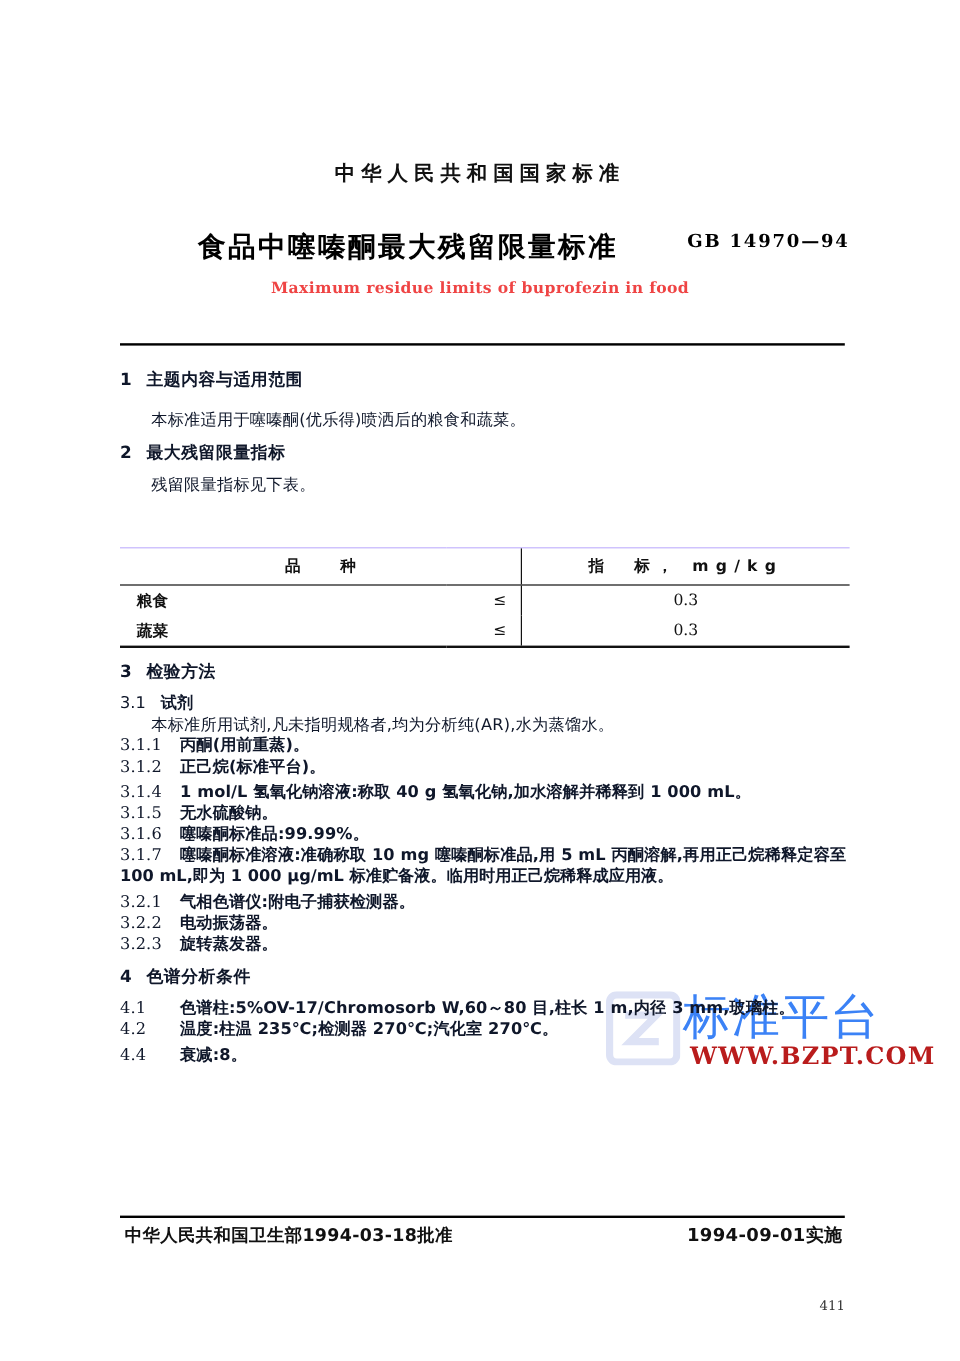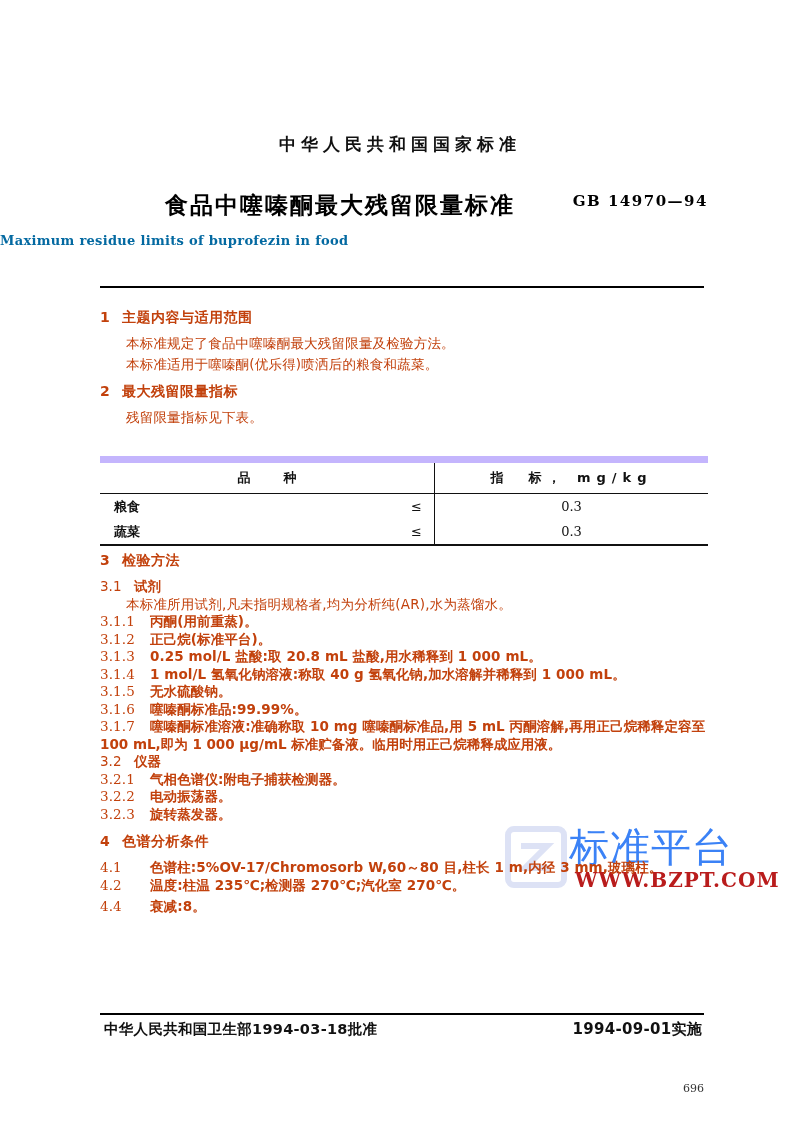--- a/index.html
+++ b/index.html
@@ -103,45 +103,46 @@
     letter-spacing: 1.5px;
     color: #000;
     white-space: nowrap;
   }
 
   .doc-title-en {
     position: absolute;
     left: 0;
     right: 0;
     top: 233px;
+    text-align: center;
     font-family: "DejaVu Serif", "Liberation Serif", serif;
     font-size: 13px;
     font-weight: 700;
     letter-spacing: 0.3px;
-    color: #0369a1;
+    color: #ef4444;
   }
 
   .rule-top {
     position: absolute;
     left: 100px;
     right: 96px;
     top: 286px;
     height: 0;
     border-top: 2.5px solid #000;
   }
 
   
   .body-area {
     position: absolute;
     left: 100px;
     top: 310px;
     width: 608px;
     font-size: 13.5px;
     line-height: 1.0;
-    color: #c2410c;
+    color: #0f172a;
   }
 
   .clause-h {
     font-size: 14px;
     font-weight: 700;
     letter-spacing: 0.5px;
     margin: 0;
     white-space: nowrap;
   }
   .clause-h .num {
@@ -199,21 +200,21 @@
     width: 608px;
     border-collapse: collapse;
     font-size: 13px;
   }
   .limits-table th,
   .limits-table td {
     padding: 0;
     margin: 0;
     font-weight: 400;
   }
-  .tbl-top td, .tbl-top th { border-top: 7px solid #c4b5fd; }
+  .tbl-top td, .tbl-top th { border-top: 1px solid #c4b5fd; }
   .hdr-row th {
     height: 30px;
     border-bottom: 1.6px solid #111;
     text-align: center;
     font-weight: 700;
     font-size: 13px;
     vertical-align: middle;
   }
   .hdr-row th.col-l { letter-spacing: 10px; padding-left: 10px; }
   .hdr-row th.col-r { letter-spacing: 6px; margin-top: 20px; }
@@ -288,21 +289,20 @@
     <div class="gb-number">GB 14970—94</div>
     <div class="doc-title-en">Maximum residue limits of buprofezin in food</div>
     <div class="rule-top"></div>
 
     <div class="body-area">
 
       <div class="clause-h">
         <span class="num">1</span><span>主题内容与适用范围</span>
       </div>
       <div class="sp-13"></div>
-      <div class="para">本标准规定了食品中噻嗪酮最大残留限量及检验方法。</div>
       <div class="sp-7"></div>
       <div class="para">本标准适用于噻嗪酮(优乐得)喷洒后的粮食和蔬菜。</div>
       <div class="sp-13"></div>
 
       <div class="clause-h">
         <span class="num">2</span><span>最大残留限量指标</span>
       </div>
       <div class="sp-13"></div>
       <div class="para">残留限量指标见下表。</div>
     </div>
@@ -343,46 +343,40 @@
       <div class="sp-4"></div>
 
       <div class="item">
         <span class="num mono-num">3.1.1</span><span class="txt">丙酮(用前重蒸)。</span>
       </div>
       <div class="sp-4"></div>
       <div class="item">
         <span class="num mono-num">3.1.2</span><span class="txt">正己烷(标准平台)。</span>
       </div>
       <div class="sp-4"></div>
-      <div class="item">
-        <span class="num mono-num">3.1.3</span><span class="txt">0.25 mol/L 盐酸:取 20.8 mL 盐酸,用水稀释到 1 000 mL。</span>
-      </div>
       <div class="sp-4"></div>
       <div class="item">
         <span class="num mono-num">3.1.4</span><span class="txt">1 mol/L 氢氧化钠溶液:称取 40 g 氢氧化钠,加水溶解并稀释到 1 000 mL。</span>
       </div>
       <div class="sp-4"></div>
       <div class="item">
         <span class="num mono-num">3.1.5</span><span class="txt">无水硫酸钠。</span>
       </div>
       <div class="sp-4"></div>
       <div class="item">
         <span class="num mono-num">3.1.6</span><span class="txt">噻嗪酮标准品:99.99%。</span>
       </div>
       <div class="sp-4"></div>
       <div class="item">
         <span class="num mono-num">3.1.7</span><span class="txt">噻嗪酮标准溶液:准确称取 10 mg 噻嗪酮标准品,用 5 mL 丙酮溶解,再用正己烷稀释定容至</span>
       </div>
       <div class="sp-4"></div>
       <div class="item-cont">100 mL,即为 1 000 μg/mL 标准贮备液。临用时用正己烷稀释成应用液。</div>
       <div class="sp-4"></div>
 
-      <div class="sub-h">
-        <span class="num">3.2</span><span>仪器</span>
-      </div>
       <div class="sp-4"></div>
       <div class="item">
         <span class="num mono-num">3.2.1</span><span class="txt">气相色谱仪:附电子捕获检测器。</span>
       </div>
       <div class="sp-4"></div>
       <div class="item">
         <span class="num mono-num">3.2.2</span><span class="txt">电动振荡器。</span>
       </div>
       <div class="sp-4"></div>
       <div class="item">
@@ -405,16 +399,16 @@
       <div class="sp-4"></div>
       <div class="sp-4"></div>
       <div class="item">
         <span class="num mono-num">4.4</span><span class="txt">衰减:8。</span>
       </div>
     </div>
 
     <div class="rule-bottom"></div>
     <div class="footer-left">中华人民共和国卫生部1994-03-18批准</div>
     <div class="footer-right">1994-09-01实施</div>
-    <div class="page-number">696</div>
+    <div class="page-number">411</div>
 
   </div>
 </div>
 
 </body></html>

